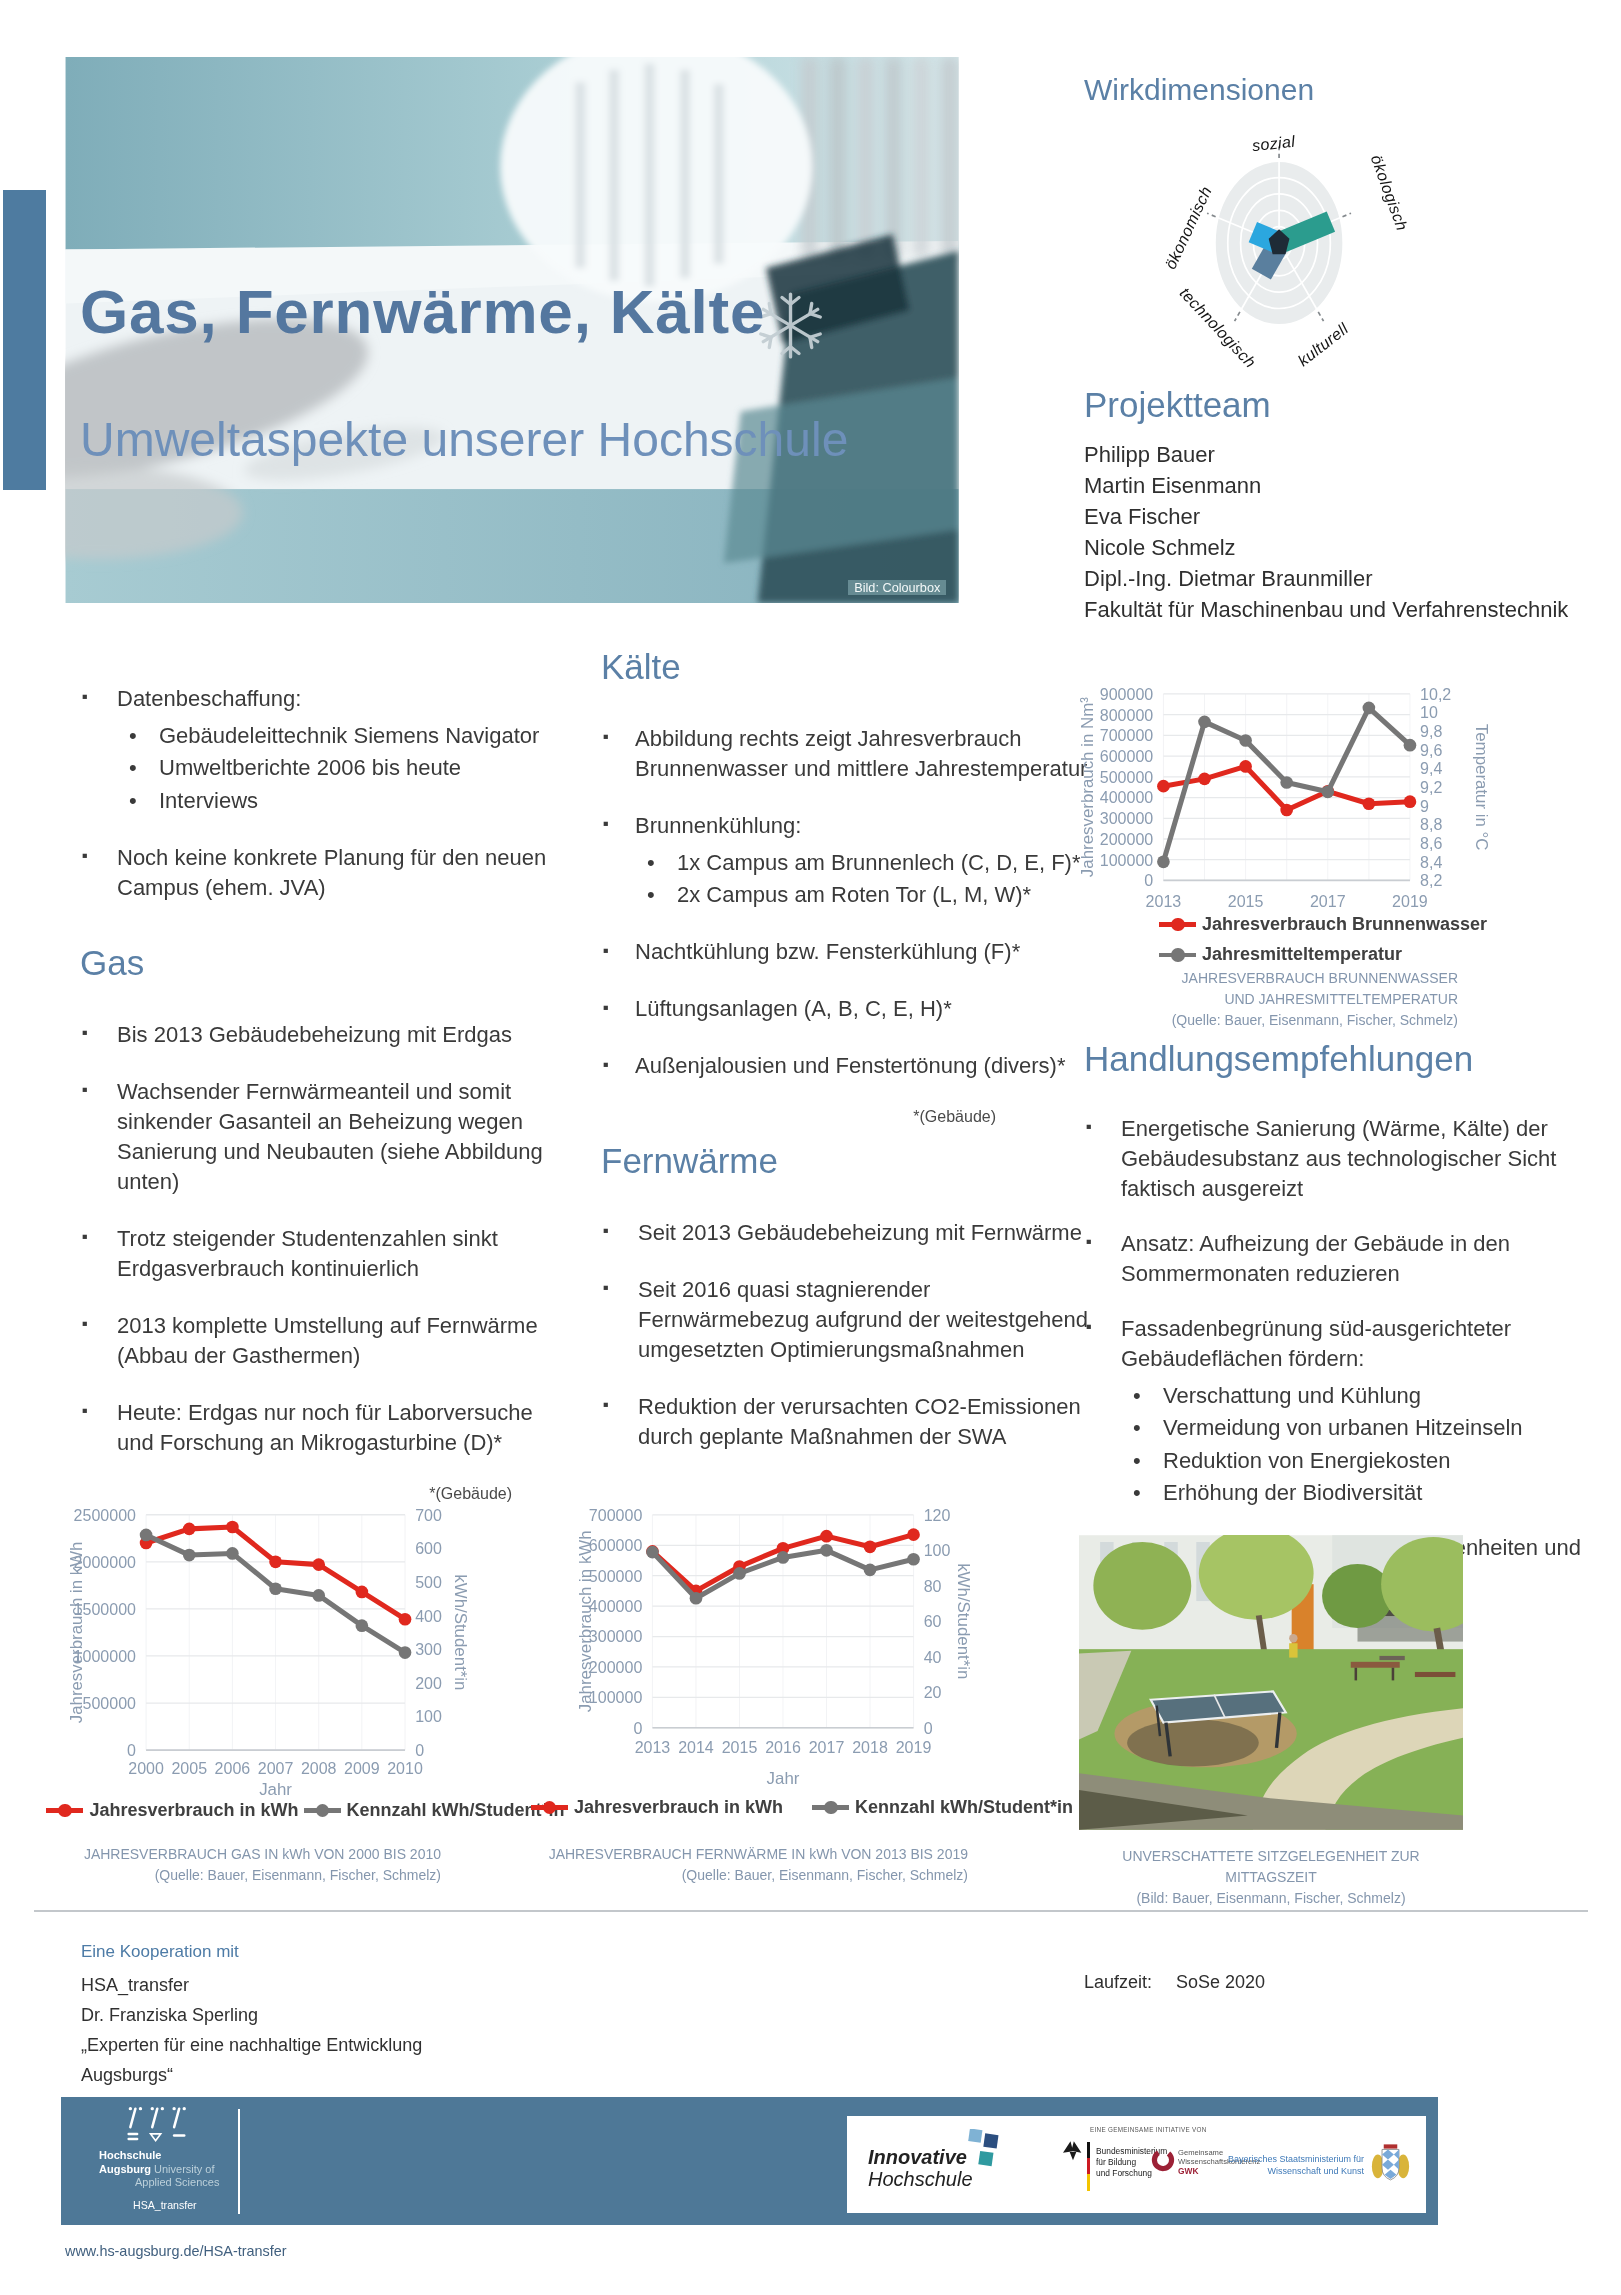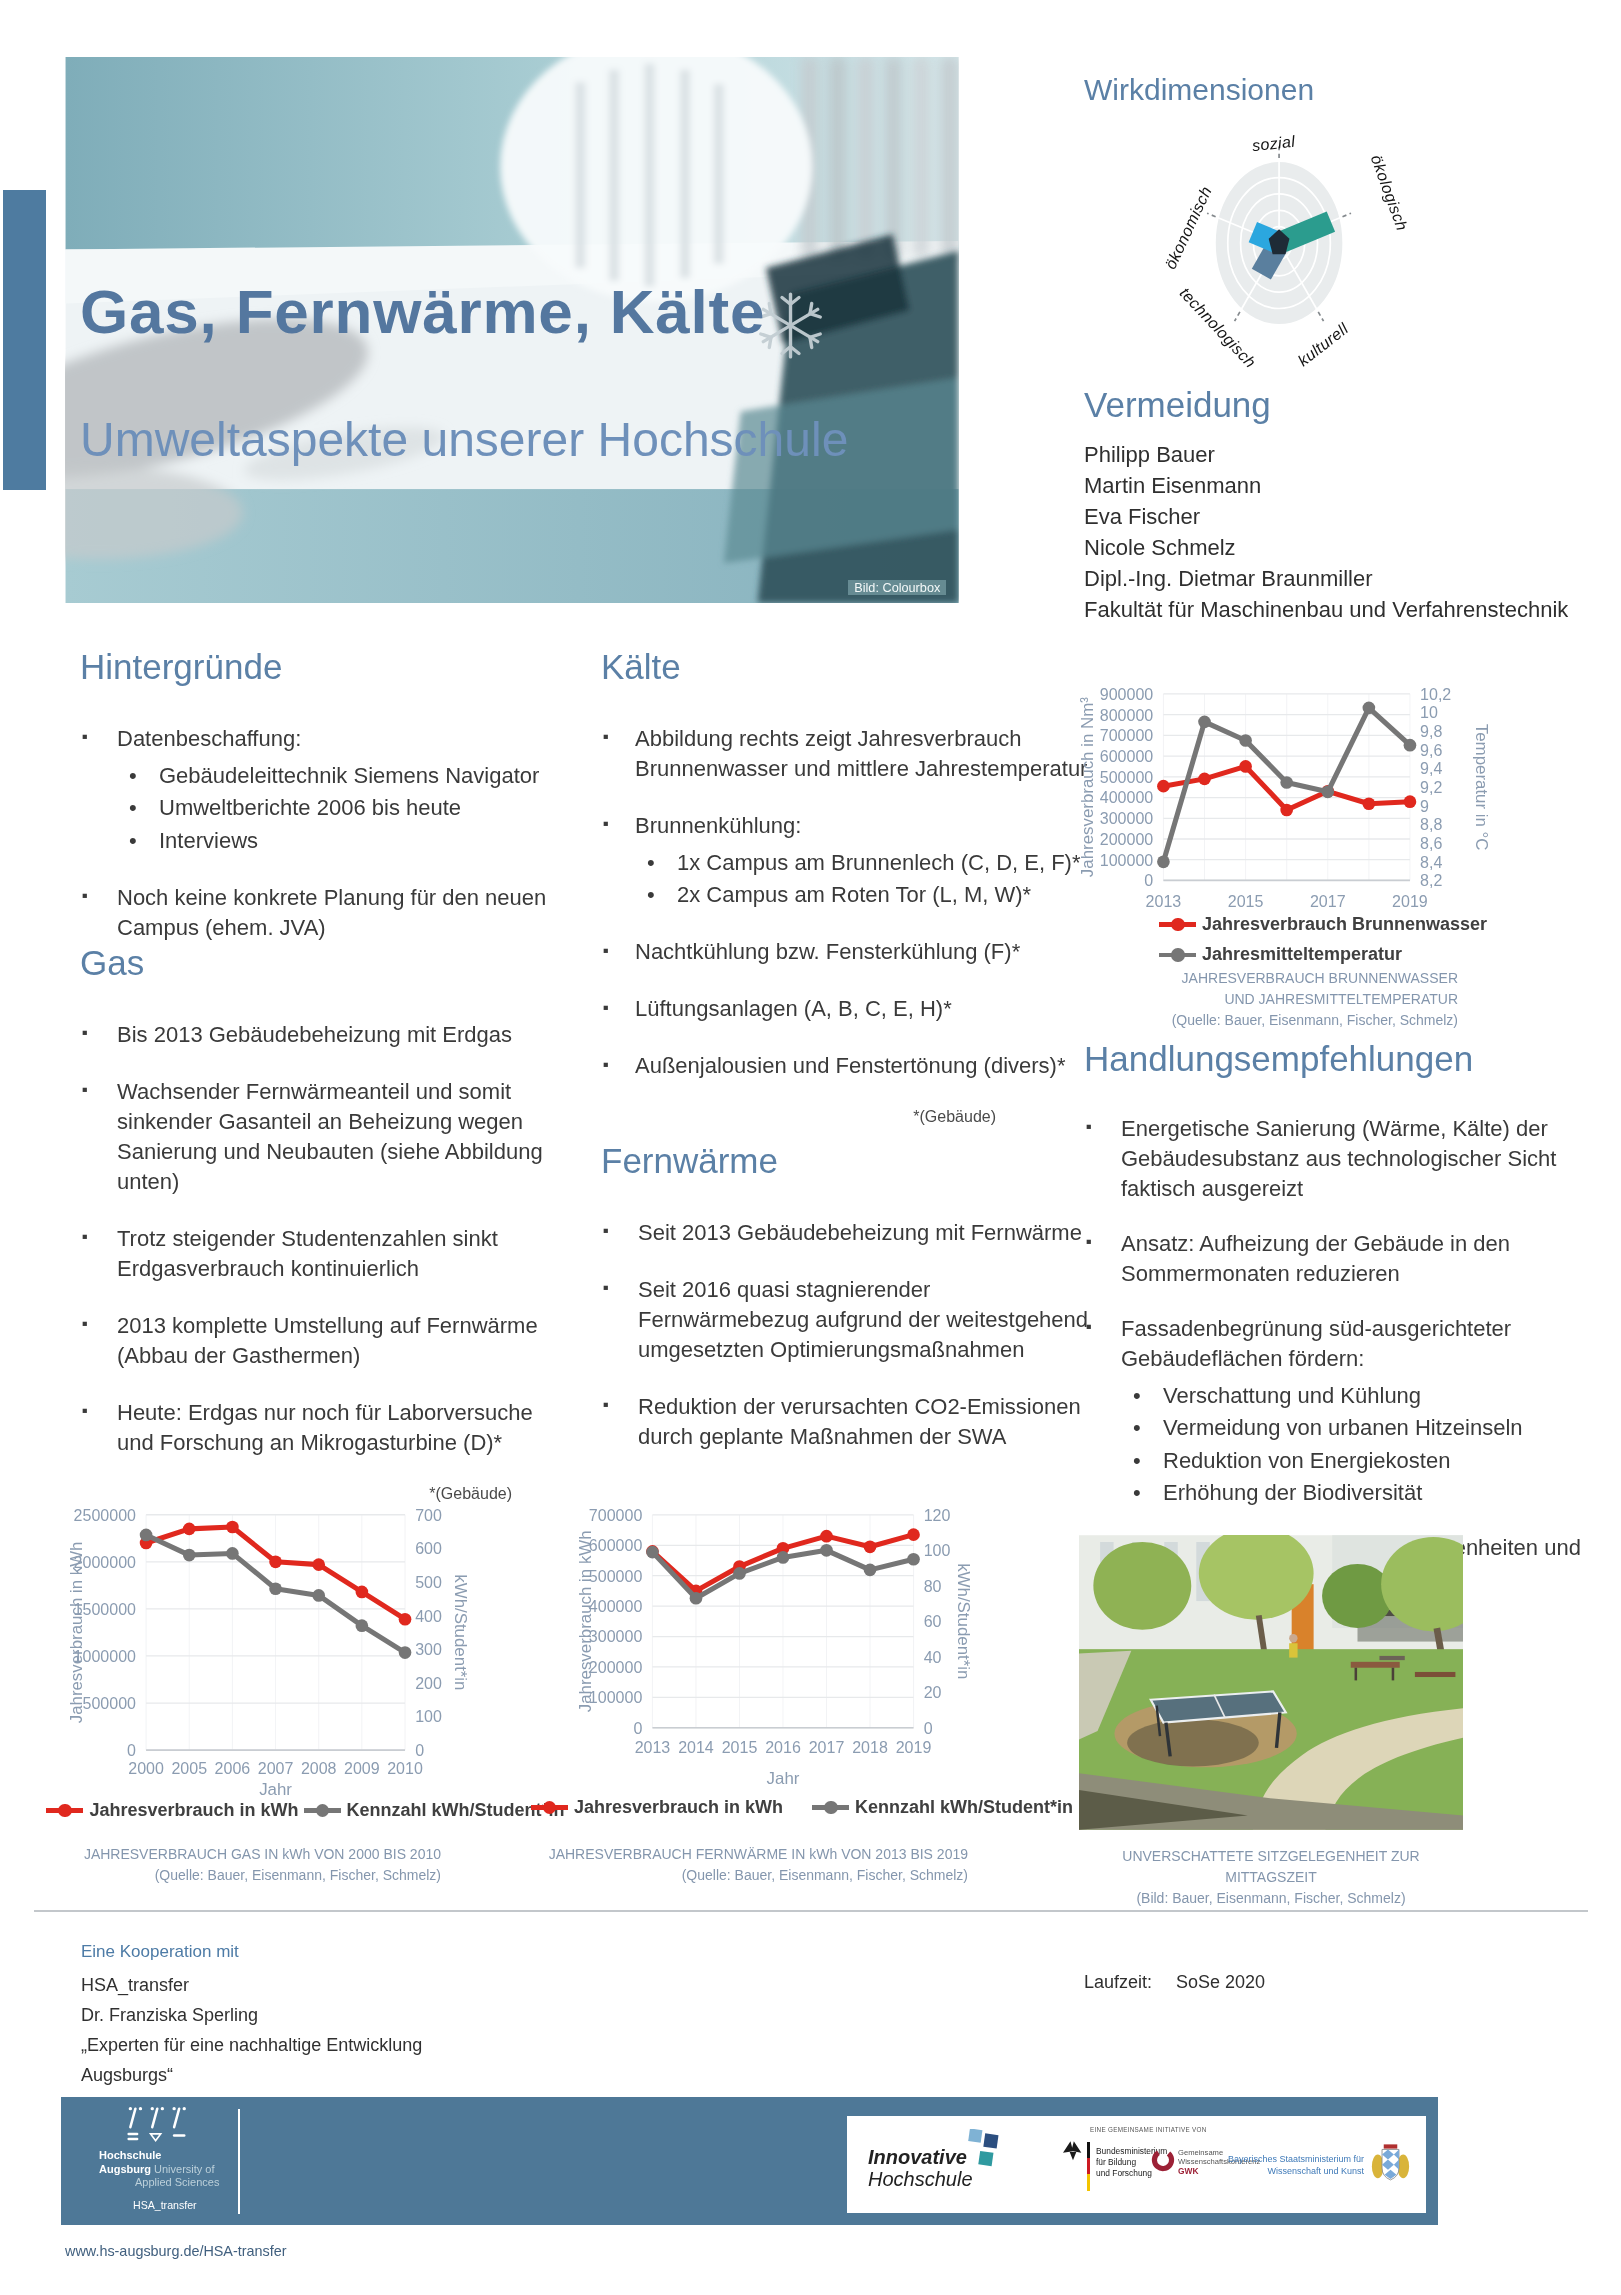--- a/index.html
+++ b/index.html
@@ -198,33 +198,32 @@
       <polygon points="230,131.51 242.28765019053338,142.90430976275712 237.59418545961876,161.34069023724288 222.40581454038124,161.34069023724288 217.71234980946662,142.90430976275712" fill="#1e2b36"></polygon>
     </svg>
   <div class="rlabel" style="left:167px;top:17px;transform:rotate(-6deg);">sozial</div>
   <div class="rlabel" style="left:264px;top:66px;transform:rotate(70deg);">ökologisch</div>
   <div class="rlabel" style="left:209px;top:218px;transform:rotate(-38deg);">kulturell</div>
   <div class="rlabel" style="left:81px;top:201px;transform:rotate(47deg);">technologisch</div>
   <div class="rlabel" style="left:59px;top:101px;transform:rotate(-65deg);">ökonomisch</div>
 </div>
 
 <div id="projektteam" class="abs">
-  <div class="h2">Vermeidung</div>
+  <div class="h2">Projektteam</div>
   <ul class="plainlist">
       <li><span>Philipp Bauer</span></li>
       <li><span>Martin Eisenmann</span></li>
       <li><span>Eva Fischer</span></li>
       <li><span>Nicole Schmelz</span></li>
       <li><span>Dipl.-Ing. Dietmar Braunmiller</span></li>
       <li><span>Fakultät für Maschinenbau und Verfahrenstechnik</span></li>
     </ul>
 </div>
 
 <div id="sec-hintergruende" class="abs">
-  <div class="h2">Hintergründe</div>
   <ul class="bullets">
       <li><span>Datenbeschaffung:</span><ul class="subs">
           <li>Gebäudeleittechnik Siemens Navigator</li>
           <li>Umweltberichte 2006 bis heute</li>
           <li>Interviews</li>
         </ul></li>
       <li><span>Noch keine konkrete Planung für den neuen Campus (ehem. JVA)</span></li>
     </ul>
 </div>
 

